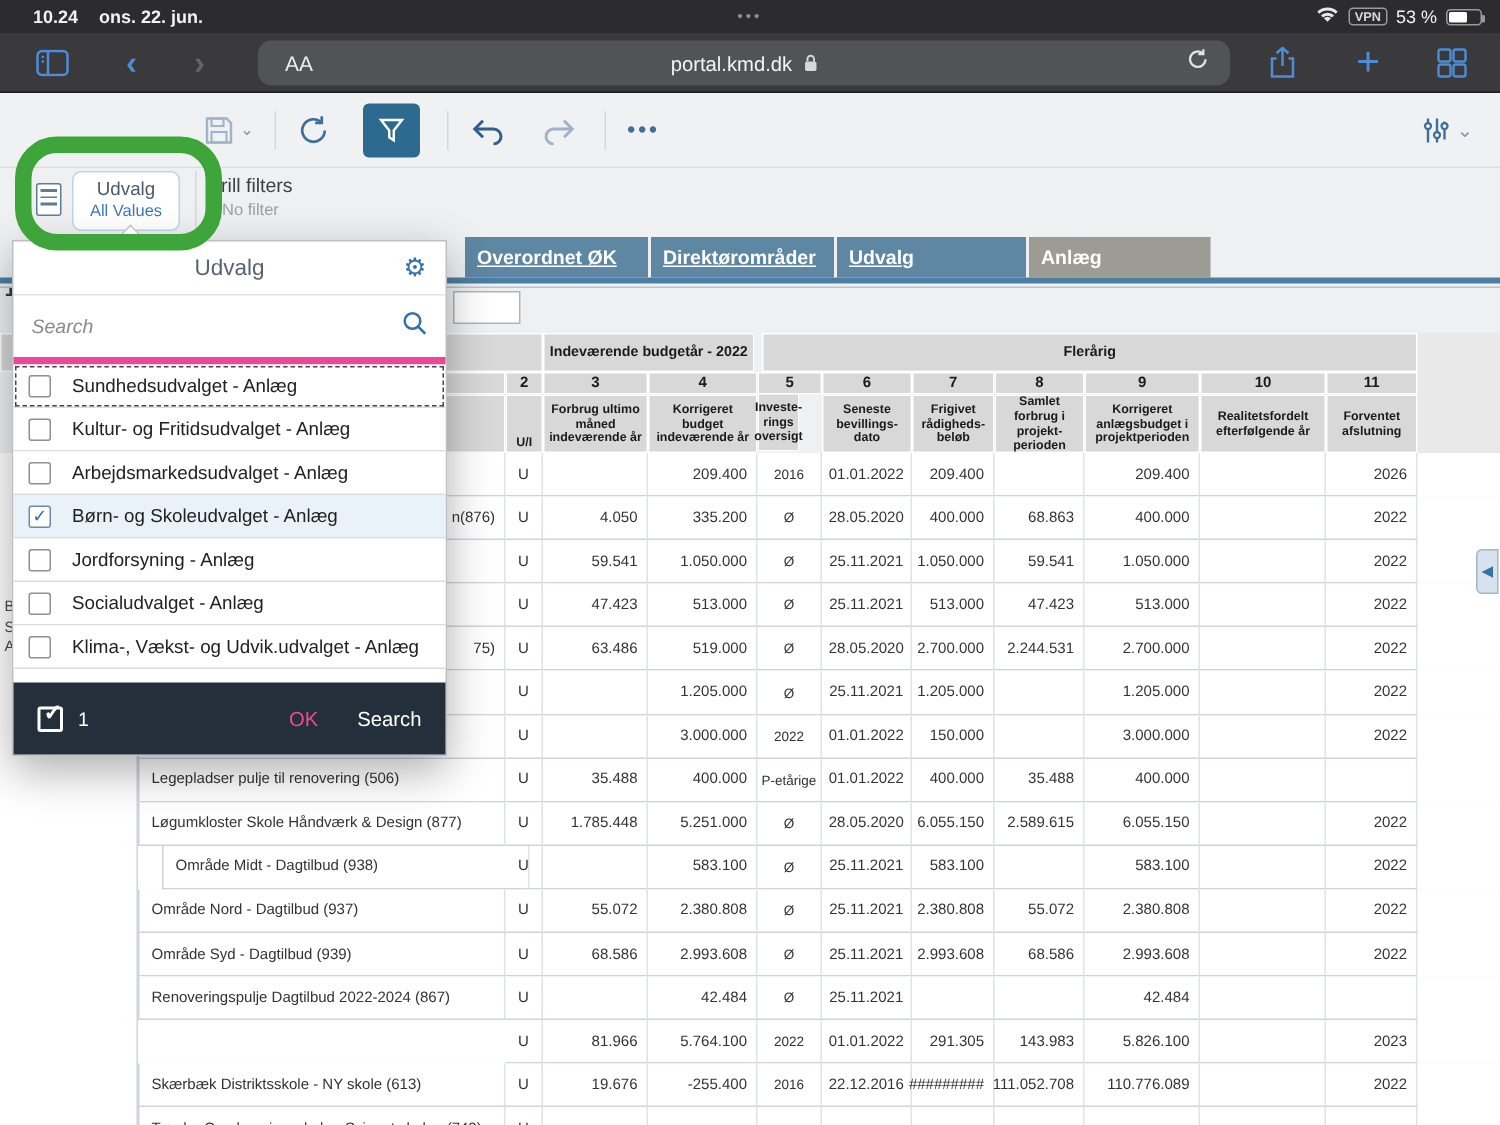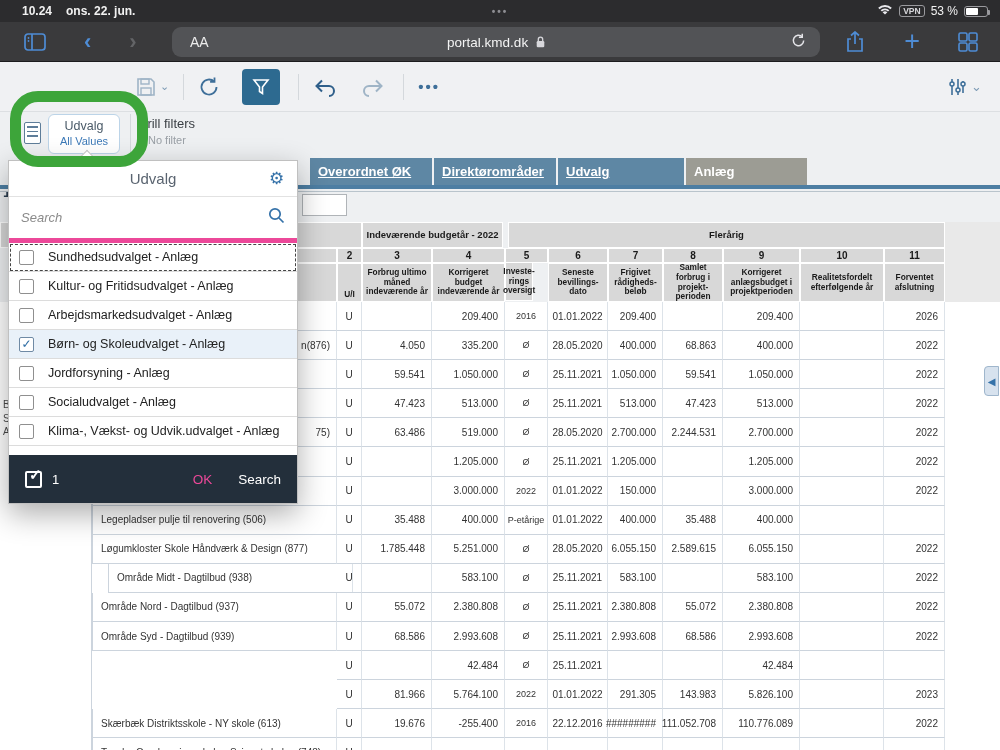--- a/index.html
+++ b/index.html
@@ -438,20 +438,21 @@
         <div class="tcell al-r" style="left: 340px; width: 73px;">2.993.608</div>
         <div class="tcell al-c" style="left: 413px; width: 43px; font-size: 9px;">Ø</div>
         <div class="tcell al-c" style="left: 456px; width: 60px;">25.11.2021</div>
         <div class="tcell al-r" style="left: 516px; width: 55px;">2.993.608</div>
         <div class="tcell al-r" style="left: 571px; width: 60px;">68.586</div>
         <div class="tcell al-r" style="left: 631px; width: 77px;">2.993.608</div>
         <div class="tcell al-r" style="left: 708px; width: 84px;"></div>
         <div class="tcell al-r" style="left: 792px; width: 61px;">2022</div>
       </div>
       <div class="trow">
+        <div class="tcell al-l name-cell" style="left: 0px; width: 245px;">Renoveringspulje Dagtilbud 2022-2024 (867)</div>
         <div class="tcell al-c" style="left: 245px; width: 25px;">U</div>
         <div class="tcell al-r" style="left: 270px; width: 70px;"></div>
         <div class="tcell al-r" style="left: 340px; width: 73px;">42.484</div>
         <div class="tcell al-c" style="left: 413px; width: 43px; font-size: 9px;">Ø</div>
         <div class="tcell al-c" style="left: 456px; width: 60px;">25.11.2021</div>
         <div class="tcell al-r" style="left: 516px; width: 55px;"></div>
         <div class="tcell al-r" style="left: 571px; width: 60px;"></div>
         <div class="tcell al-r" style="left: 631px; width: 77px;">42.484</div>
         <div class="tcell al-r" style="left: 708px; width: 84px;"></div>
         <div class="tcell al-r" style="left: 792px; width: 61px;"></div>

